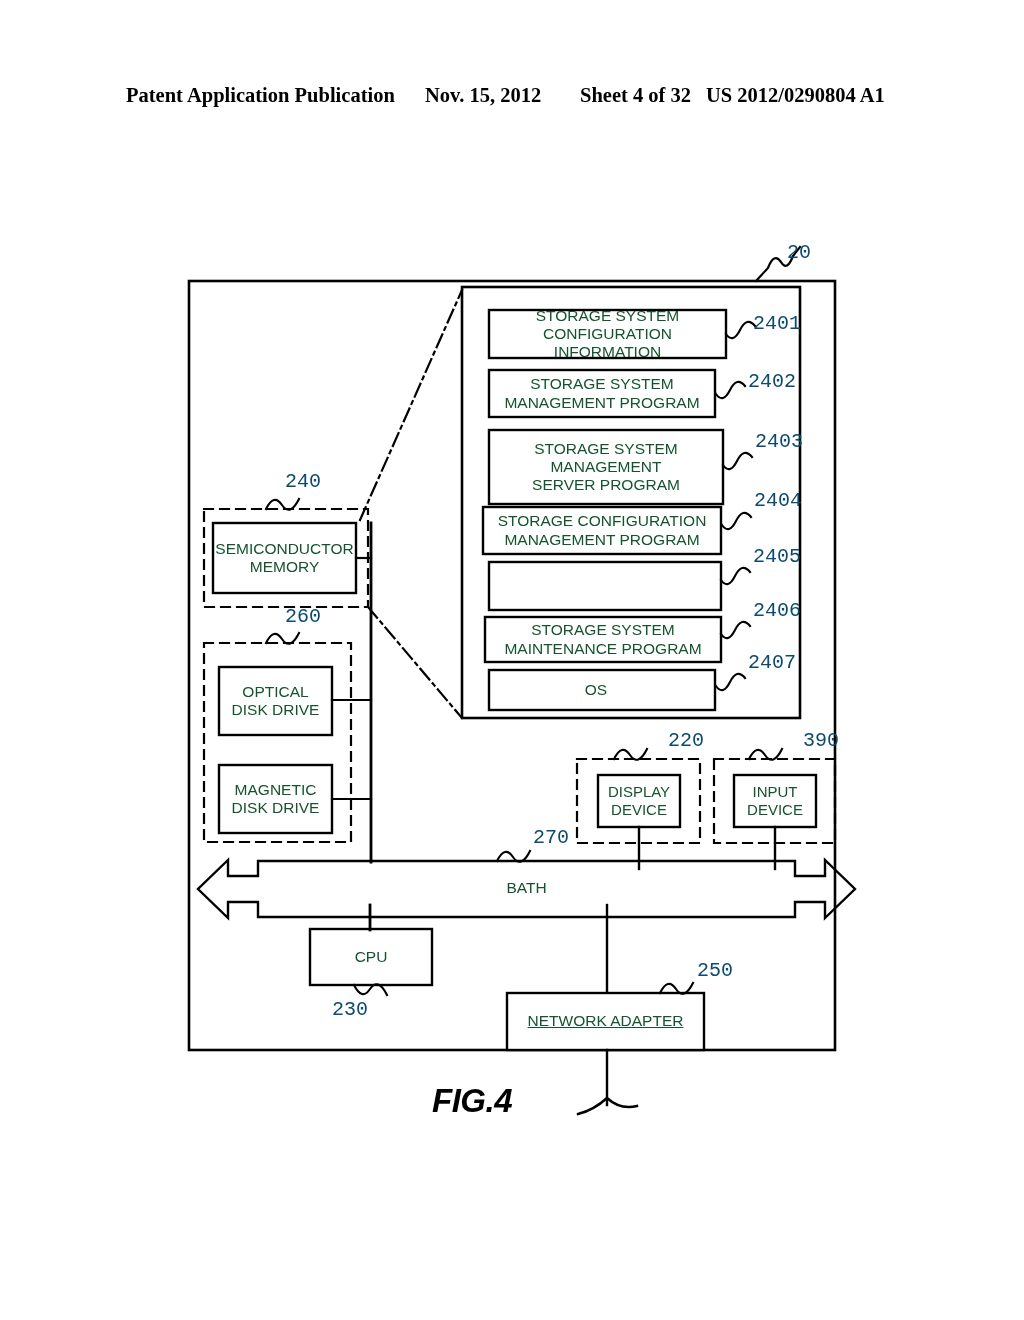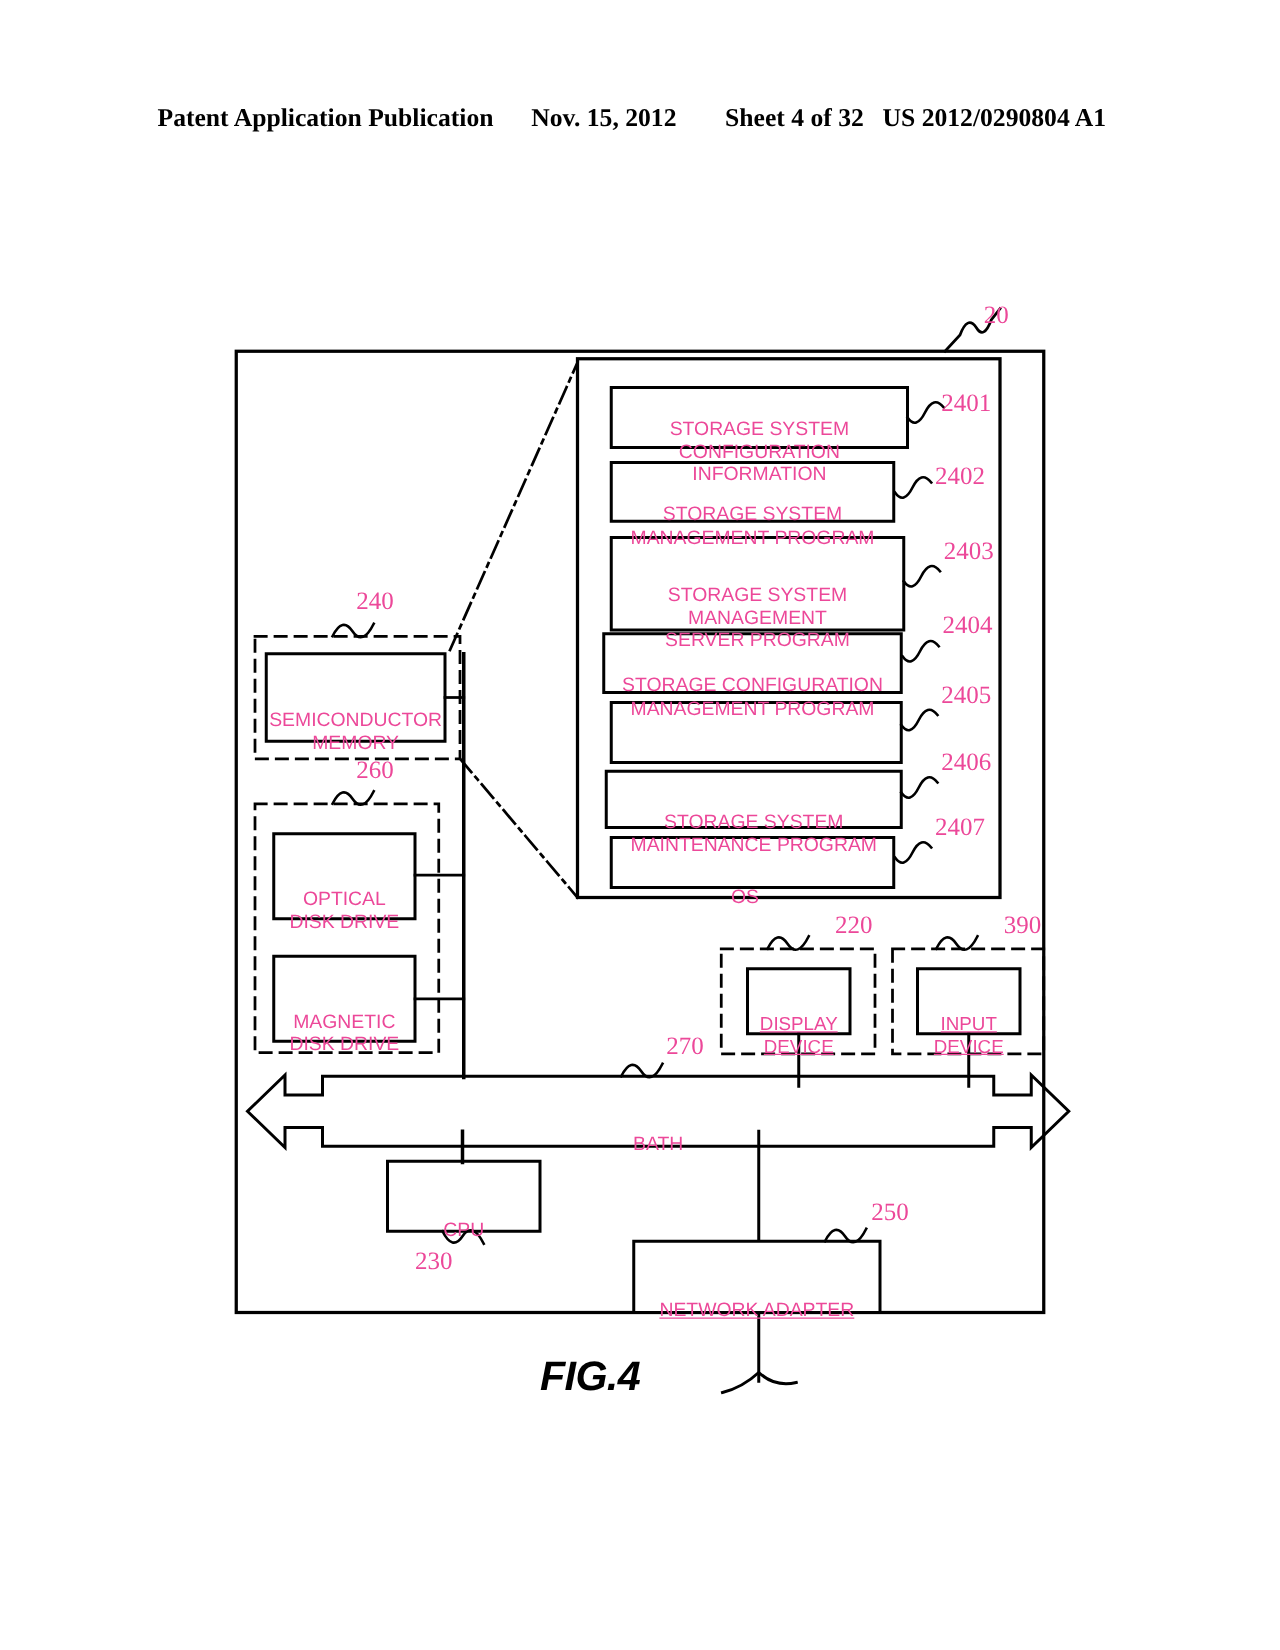--- a/index.html
+++ b/index.html
@@ -49,33 +49,32 @@
     height: 1320px;
   }
 
   
   .lbl {
     position: absolute;
     font-family: "Liberation Sans", sans-serif;
     text-align: center;
     line-height: 1.18;
     white-space: pre-line;
-    color: #ec4899;
+    color: #14532d;
     display: flex;
     align-items: center;
     justify-content: center;
-    margin-top: 28px;
   }
   .boxtext { font-size: 15.5px; }
-  .boxtext-sm { font-size: 15px; text-decoration: underline; }
+  .boxtext-sm { font-size: 15px; }
   .refnum {
     position: absolute;
-    font-family: Liberation Serif, serif;
+    font-family: Liberation Mono, monospace;
     font-size: 20px;
-    color: #ec4899;
+    color: #0c4a6e;
     white-space: nowrap;
   }
   .fig-caption {
     position: absolute;
     left: 432px; top: 1082px;
     font-family: "Liberation Sans", sans-serif;
     font-style: italic;
     font-weight: bold;
     font-size: 33px;
     letter-spacing: -0.5px;

